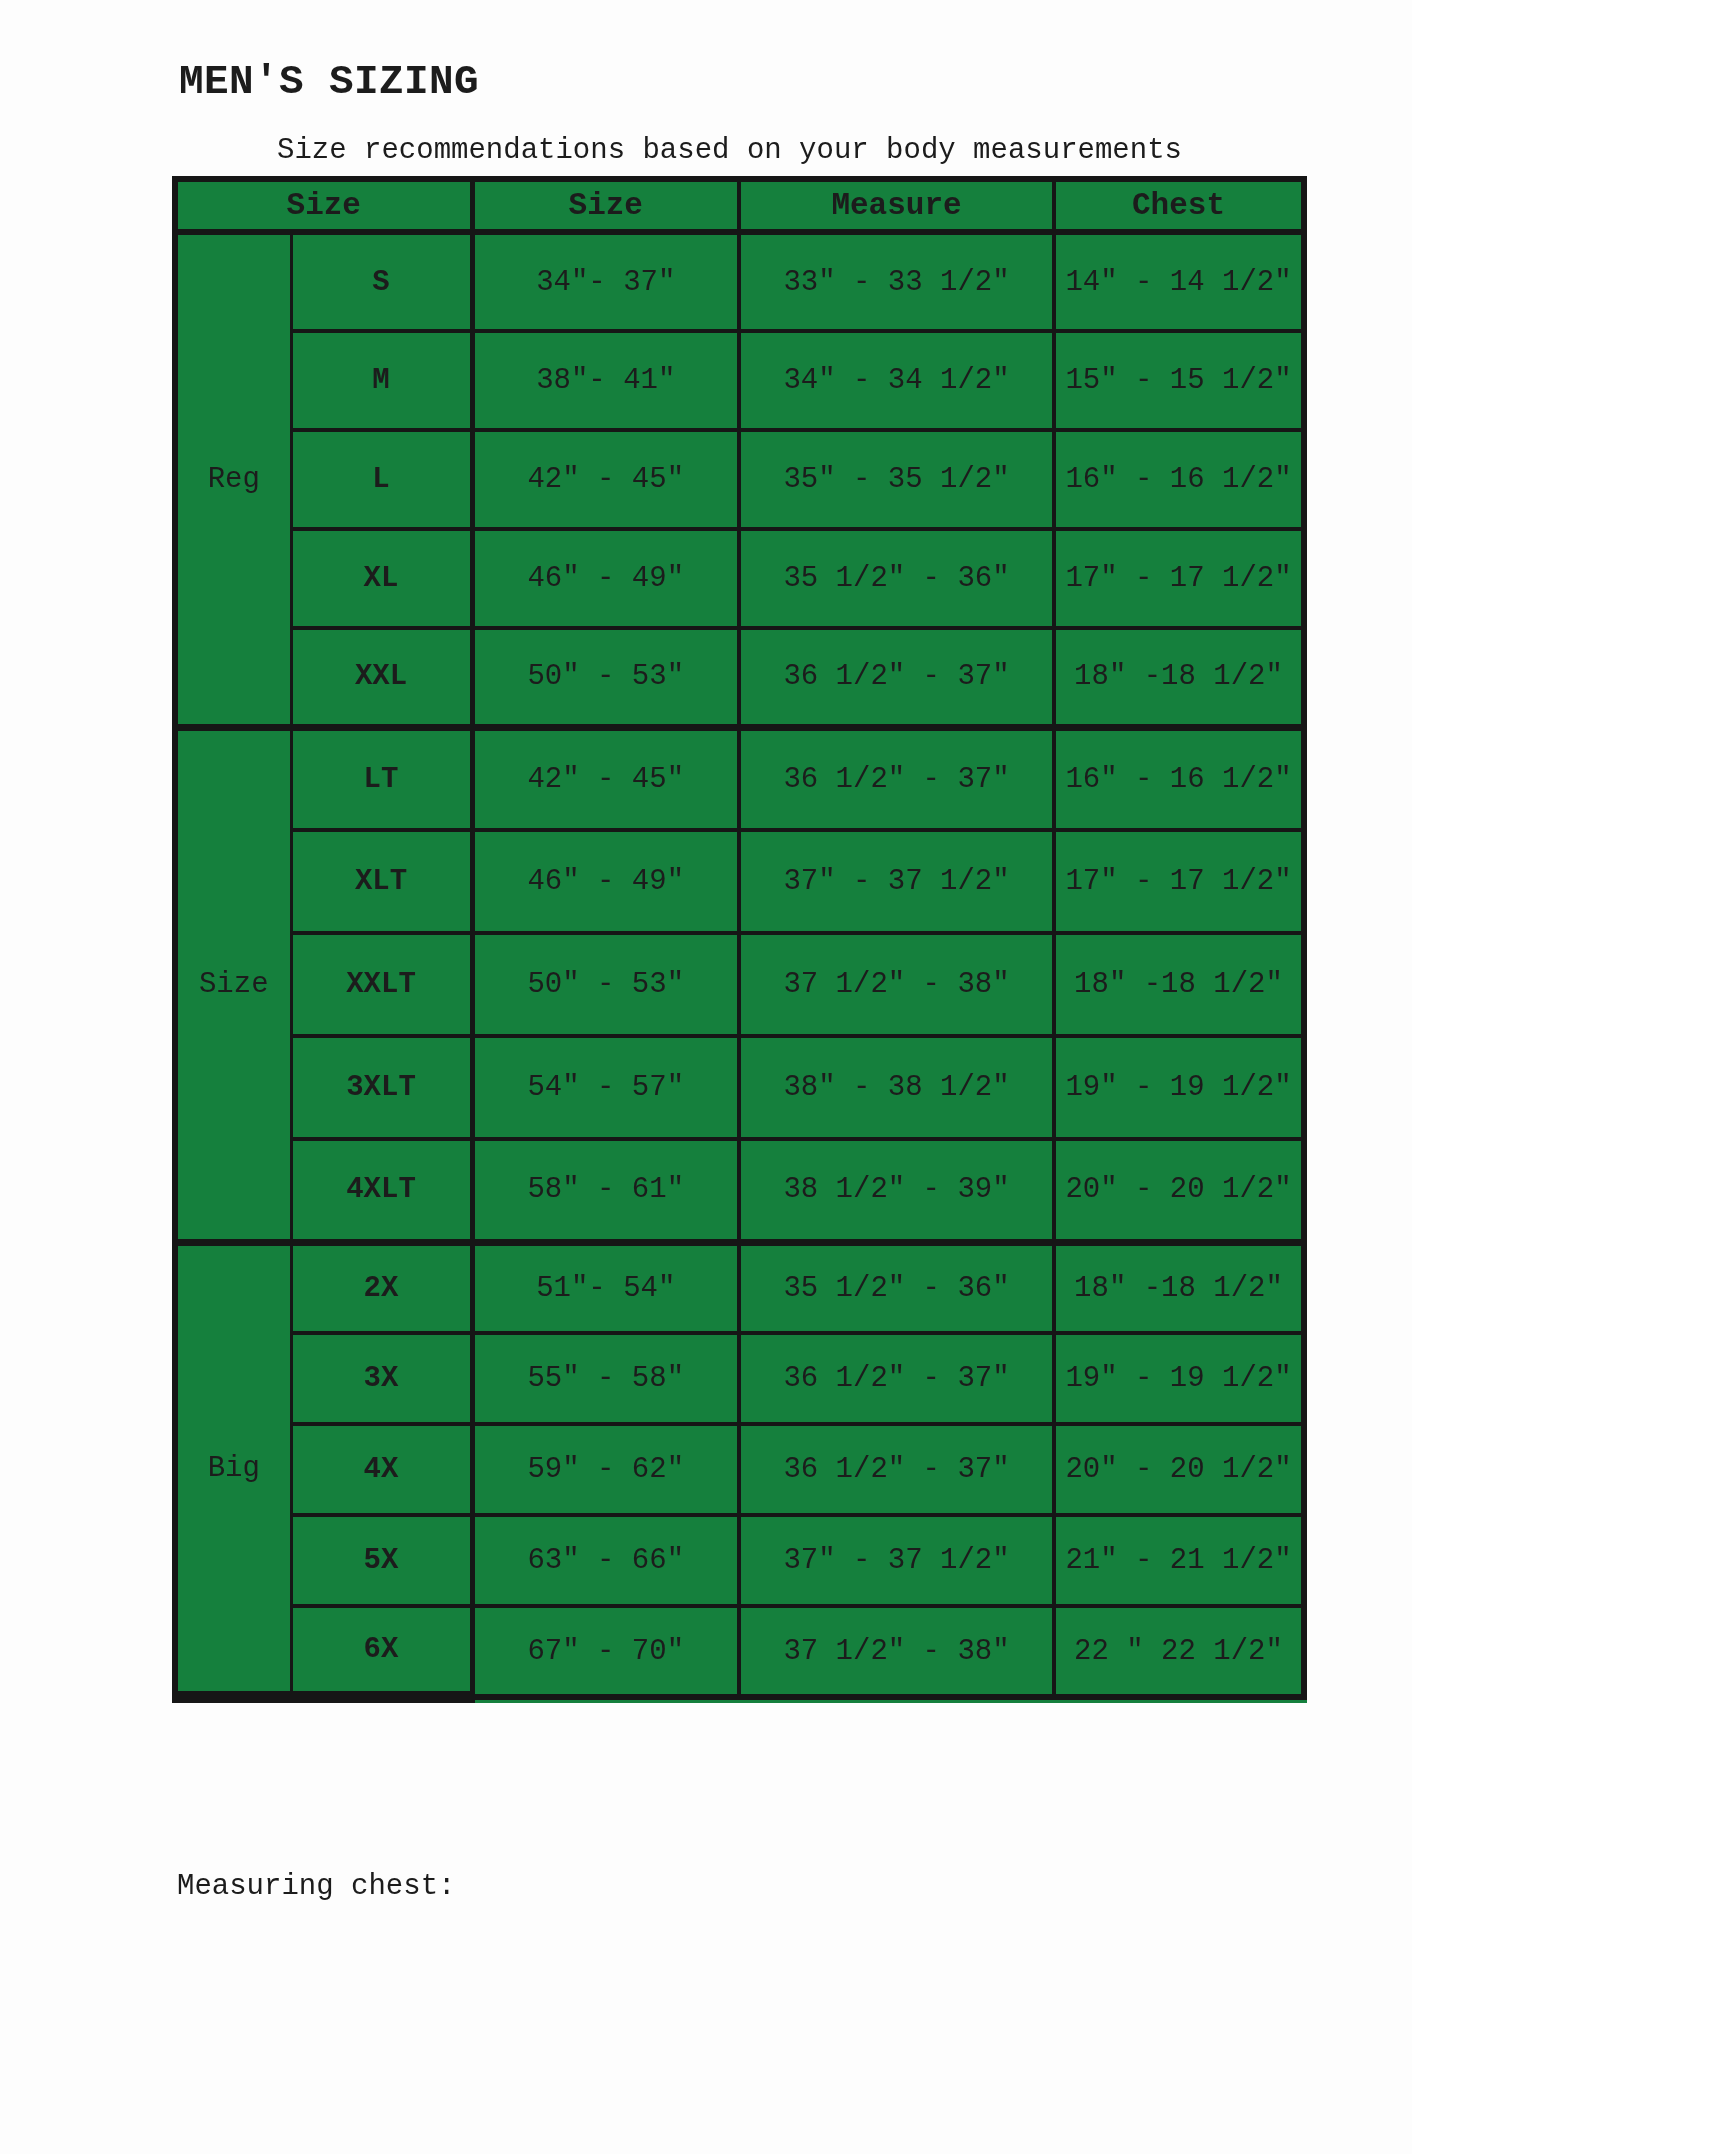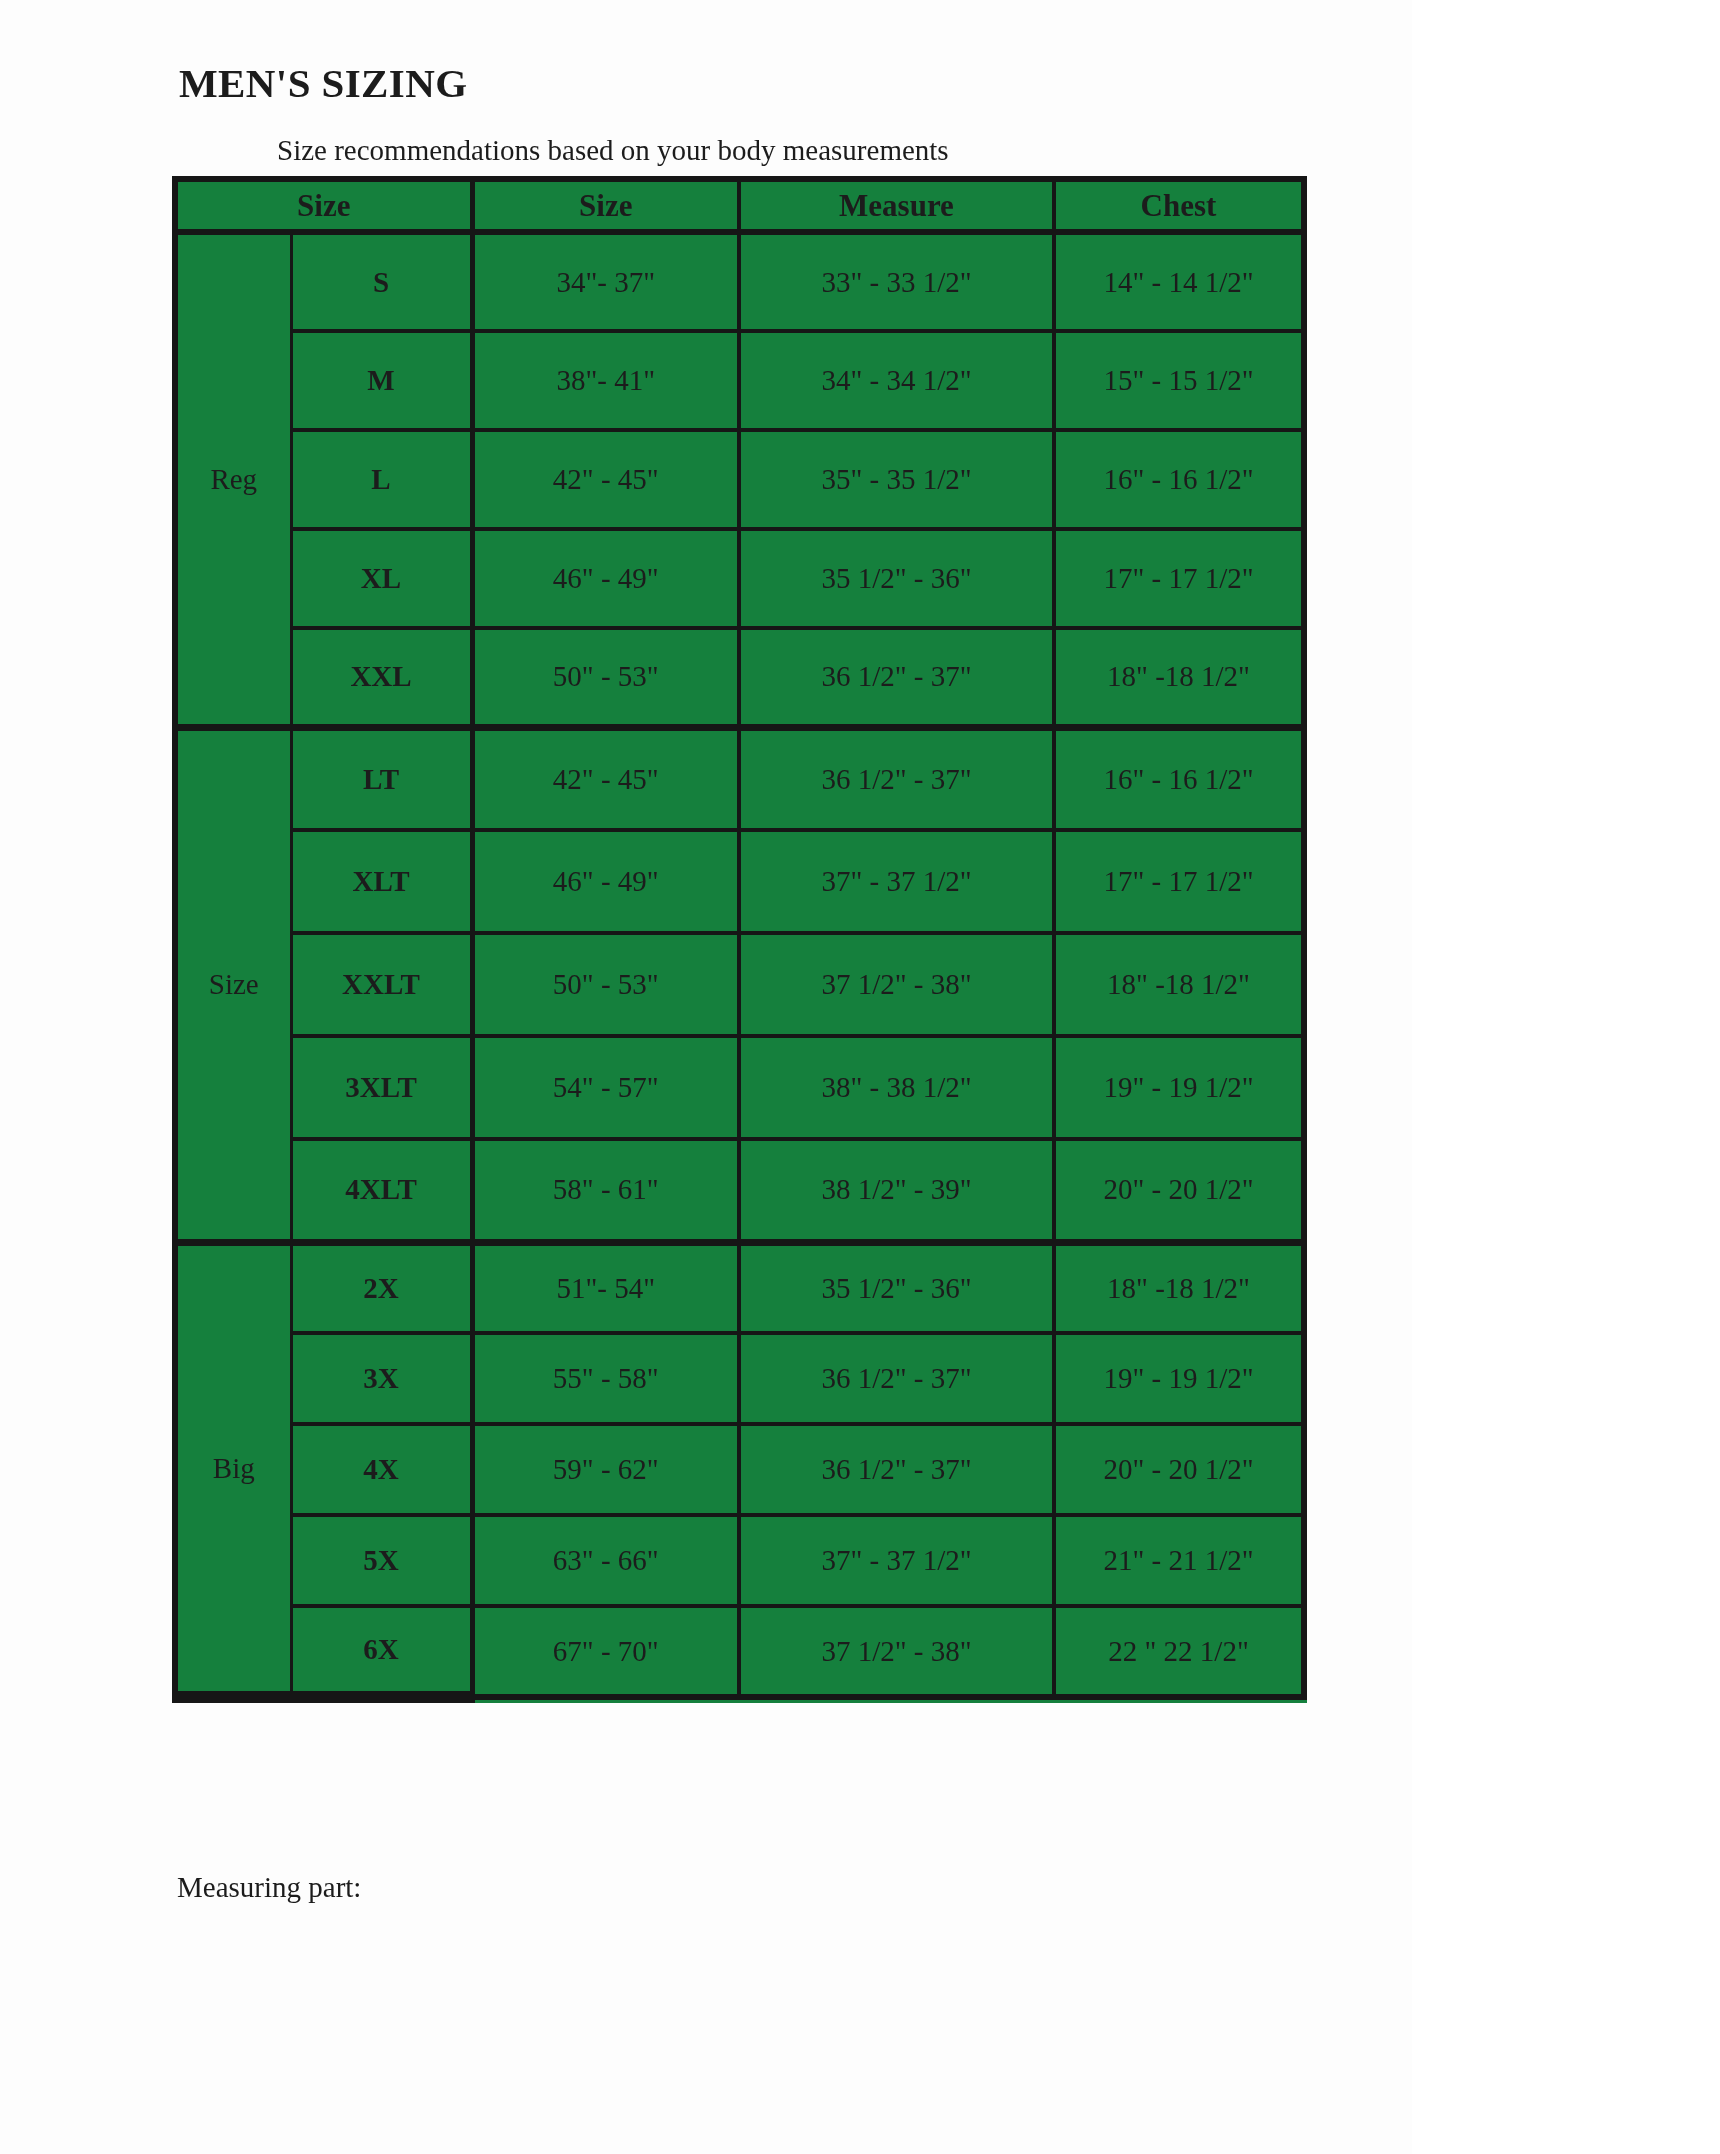--- a/index.html
+++ b/index.html
@@ -2,21 +2,21 @@
 <html style="font-size:13.8px"><head>
 <meta charset="utf-8">
 <style>
   * { box-sizing: border-box; }
   html, body { margin: 0; padding: 0; background: #ffffff; }
   .page {
     position: relative;
     width: 1412px;
     height: 2154px;
     background: #fdfdfd;
-    font-family: Liberation Serif, serif;
+    font-family: Liberation Mono, monospace;
     color: #1c1c1c;
     overflow: hidden;
   }
   .title {
     position: absolute;
     left: 179px;
     top: 59px;
     font-size: 41px;
     font-weight: 700;
     letter-spacing: 0.4px;
@@ -199,18 +199,18 @@
     <tr class="data-row r-big">
       <td class="col-size bottom-thick">6X</td>
       <td class="col-chest">67" - 70"</td>
       <td class="col-sleeve">37 1/2" - 38"</td>
       <td>22 " 22 1/2"</td>
     </tr>
   </tbody>
     </table>
 
   <div class="tips">
-    <div class="tips-line">Measuring part:</div>
+    <div class="tips-line">Measuring chest:</div>
     
   </div>
 
 </div>
 
 
 </body></html>

